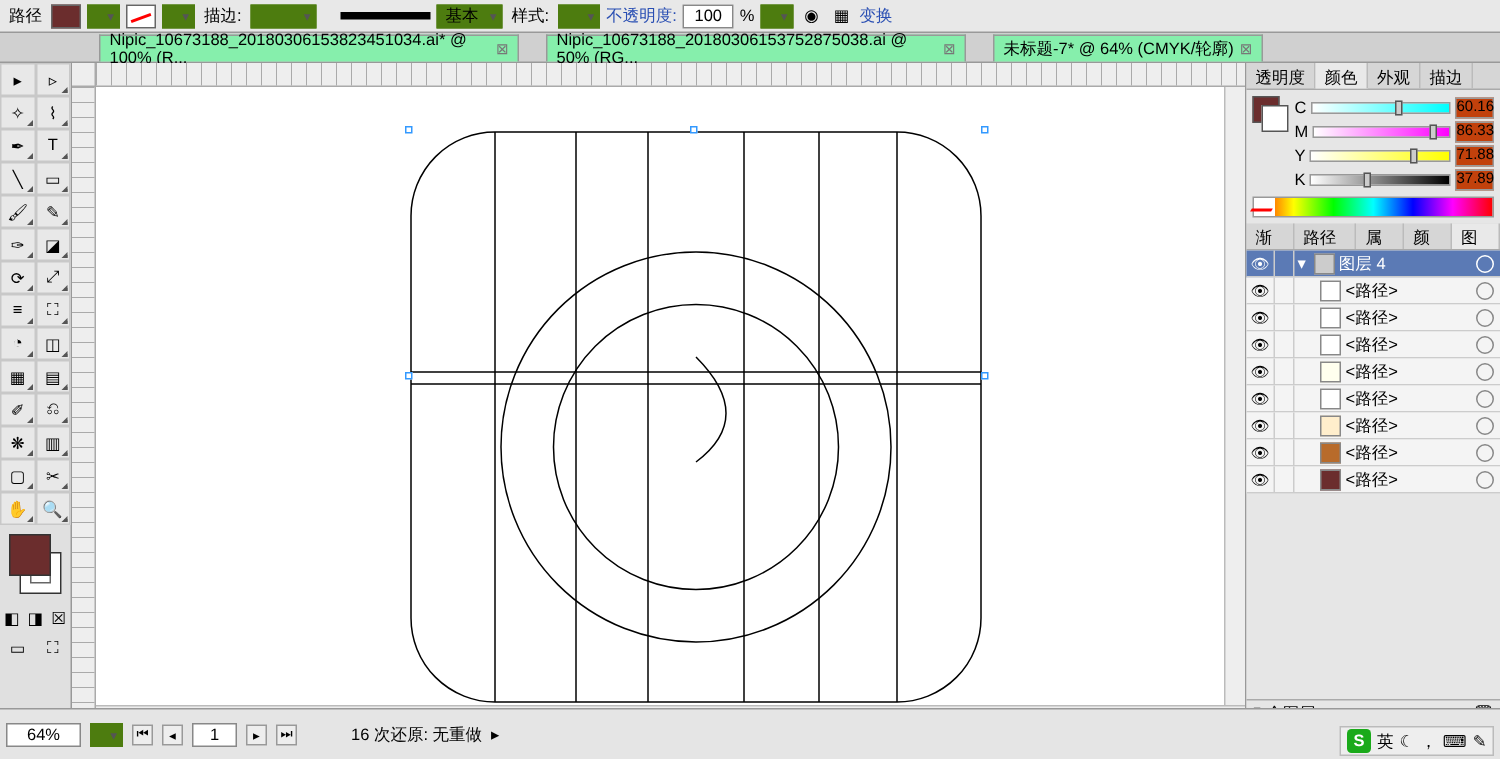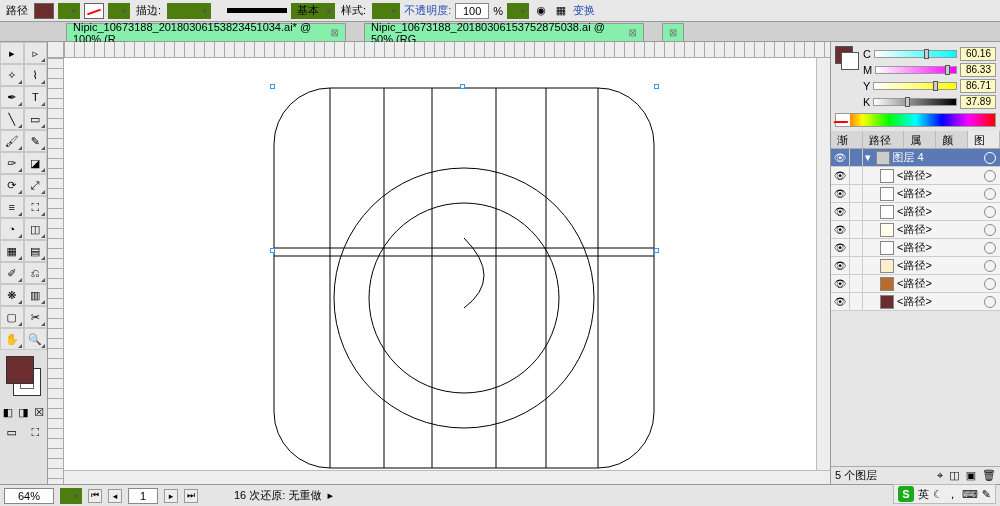--- a/index.html
+++ b/index.html
@@ -43,36 +43,36 @@
 .handle { width:5px; height:5px; background:#fff; border:1px solid #39f; position:absolute; }
 
 .panels { width:170px; background:#e4e4e4; border-left:1px solid #999; display:flex; flex-direction:column; }
 .panel-tabs { height:18px; background:#d6d6d6; border-bottom:1px solid #aaa; display:flex; font-size:10px; }
 .ptab { padding:2px 6px; border-right:1px solid #bbb; }
 .ptab.active { background:#e9e9e9; }
 .color-panel { background:#e6e6e6; padding:4px; }
 .cmyk-row { display:flex; align-items:center; gap:3px; height:16px; }
 .slider { flex:1; height:8px; background:linear-gradient(to right,#fff,#000); position:relative; border:1px solid #999; }
 .slider .thumb{position:absolute;top:-2px;width:5px;height:10px;background:#ccc;border:1px solid #555;}
-.val { width:36px; height:14px; border:1px solid #999; background:#fef9c3; text-align:right; padding-right:4px; font-size:10px; }
+.val { width:26px; height:14px; border:1px solid #999; background:#c2410c; text-align:right; padding-right:4px; font-size:10px; }
 .spectrum { height:14px; background:linear-gradient(to right,red,yellow,lime,cyan,blue,magenta,red); border:1px solid #999; margin-top:3px; position:relative;}
 .spectrum::before{content:"";position:absolute;left:0;top:0;bottom:0;width:14px;background:#fff;}
 .spectrum::after{content:"";position:absolute;left:0;top:0;width:14px;height:7px;border-bottom:2px solid red; transform:skewX(-30deg);}
 
 .layers-panel { flex:1; background:#e6e6e6; display:flex; flex-direction:column; }
 .layer-row { height:18px; display:flex; align-items:center; border-bottom:1px solid #ccc; background:#f4f4f4; font-size:10px; }
 .layer-row.selected { background:#5b7ab5; color:#fff; }
 .eye { width:18px; text-align:center; font-size:10px; }
 .lock-col { width:14px; border-left:1px solid #ccc; border-right:1px solid #ccc; height:100%; }
 .thumb-sq { width:14px; height:14px; border:1px solid #888; margin:0 3px; }
 .target { width:12px; height:12px; border:1px solid #888; border-radius:50%; margin:0 4px 0 auto; }
 .layer-foot { height:18px; border-top:1px solid #aaa; display:flex; align-items:center; padding:0 4px; font-size:10px; gap:6px; }
 .layer-foot .spacer { flex:1; }
 
-.status-bar { position:absolute; bottom:0; left:0; right:0; height:22px; background:#e5e5e5; border-top:1px solid #999; display:flex; align-items:center; padding:0 4px; gap:6px; }
+.status-bar { position:absolute; bottom:0; left:0; right:0; height:34px; background:#e5e5e5; border-top:1px solid #999; display:flex; align-items:center; padding:0 4px; gap:6px; }
 .zoom-box { width:50px; height:16px; border:1px solid #888; background:#fff; text-align:center; }
 .nav-arrow { width:14px; height:14px; border:1px solid #999; background:#eee; display:flex; align-items:center; justify-content:center; font-size:9px; }
 .ime { position:absolute; right:4px; bottom:2px; display:flex; align-items:center; gap:4px; background:#eee; padding:1px 4px; border:1px solid #bbb;}
 .ime-logo { width:16px; height:16px; background:#1aaa1a; color:#fff; display:flex; align-items:center; justify-content:center; font-weight:bold; border-radius:3px; font-size:11px;}
 
 .canvas-scroll-h{position:absolute;bottom:0;left:16px;right:0;height:14px;background:#eee;border-top:1px solid #bbb;}
 .canvas-scroll-v{position:absolute;top:16px;right:0;width:14px;bottom:14px;background:#eee;border-left:1px solid #bbb;}
 </style>
 </head>
 <body>
@@ -102,20 +102,21 @@
 <div class="tab-bar">
   <div class="tab">
       <span>Nipic_10673188_20180306153823451034.ai* @ 100% (R...</span>
       <span class="close">⊠</span>
     </div>
   <div class="tab">
       <span>Nipic_10673188_20180306153752875038.ai @ 50% (RG...</span>
       <span class="close">⊠</span>
     </div>
   <div class="tab">
+      <span>未标题-7* @ 64% (CMYK/轮廓)</span>
       <span class="close">⊠</span>
     </div>
 </div>
 
 <div class="main-area">
 
   <div class="toolbox">
     <div class="tool-grid">
       <div class="tool noarrow">▸</div>
         <div class="tool">▹</div>
@@ -185,20 +186,26 @@
       <div class="handle" style="left:396px;top:26px"></div>
       <div class="handle" style="left:590px;top:26px"></div>
       <div class="handle" style="left:206px;top:190px"></div>
       <div class="handle" style="left:590px;top:190px"></div>
     </div>
     <div class="canvas-scroll-v"></div>
     <div class="canvas-scroll-h"></div>
   </div>
 
   <div class="panels">
+    <div class="panel-tabs">
+      <div class="ptab">透明度</div>
+      <div class="ptab active">颜色</div>
+      <div class="ptab">外观</div>
+      <div class="ptab">描边</div>
+    </div>
     <div class="color-panel">
       <div style="display:flex;gap:4px">
         <div style="width:24px;position:relative">
           <div style="width:18px;height:18px;background:#6b2d2d;border:1px solid #555;position:absolute"></div>
           <div style="width:18px;height:18px;background:#fff;border:1px solid #555;position:absolute;left:6px;top:6px"></div>
         </div>
         <div style="flex:1">
           <div class="cmyk-row">
               <span>C</span>
               <div class="slider" style="background:linear-gradient(to right,#fff,cyan)">
@@ -211,21 +218,21 @@
               <div class="slider" style="background:linear-gradient(to right,#fff,magenta)">
                 <div class="thumb" style="left:86%"></div>
               </div>
               <span class="val">86.33</span>
             </div>
           <div class="cmyk-row">
               <span>Y</span>
               <div class="slider" style="background:linear-gradient(to right,#fff,yellow)">
                 <div class="thumb" style="left:72%"></div>
               </div>
-              <span class="val">86.71</span>
+              <span class="val">71.88</span>
             </div>
           <div class="cmyk-row">
               <span>K</span>
               <div class="slider">
                 <div class="thumb" style="left:38%"></div>
               </div>
               <span class="val">37.89</span>
             </div>
         </div>
       </div>

